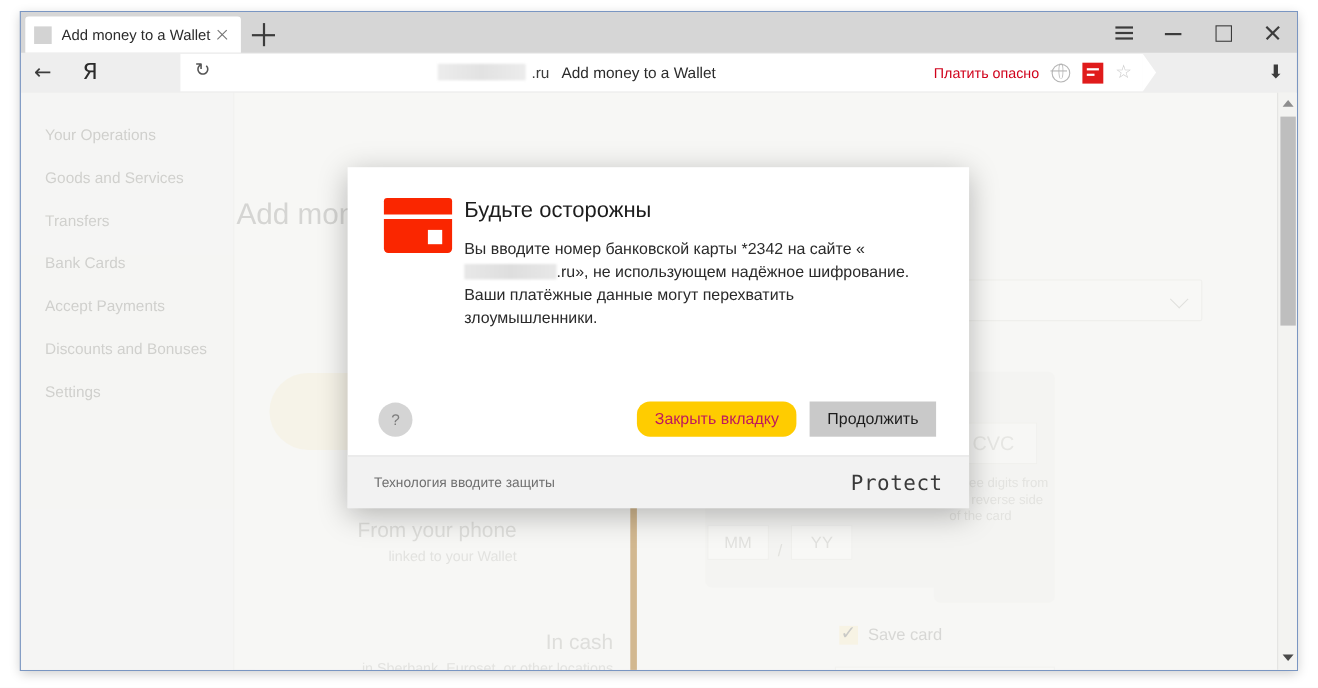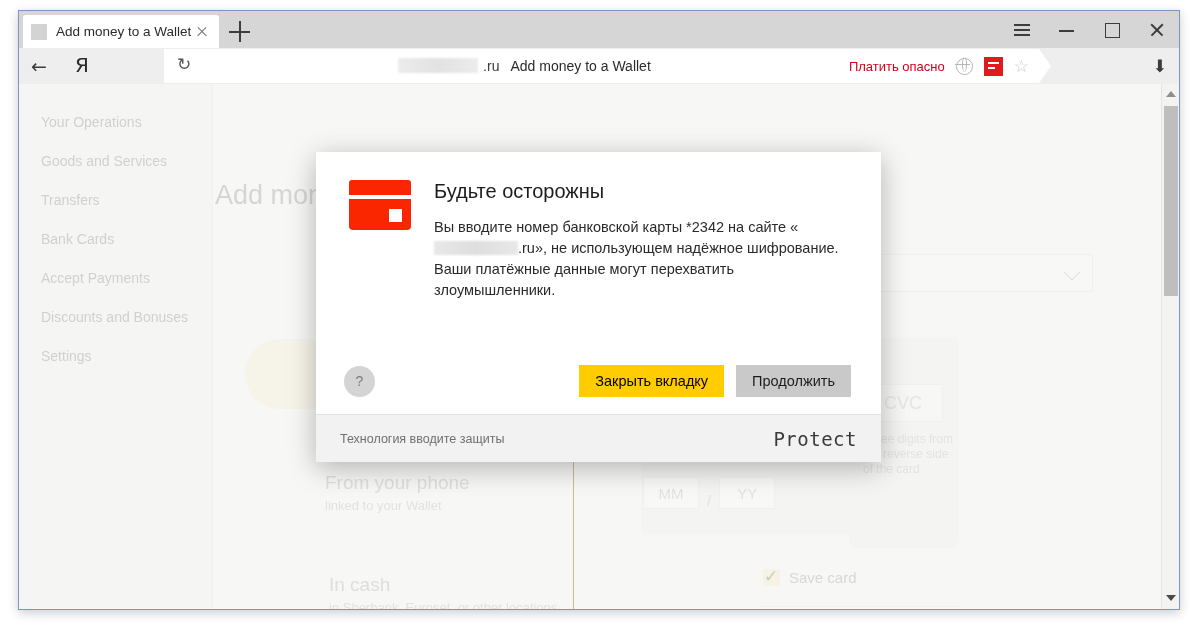--- a/index.html
+++ b/index.html
@@ -266,21 +266,22 @@
     position: absolute;
     left: 196px; top: 96px;
     font-size: 27px;
     color: #a8a8a4;
   }
 
   .col-left {
     position: absolute;
     left: 196px; top: 150px;
     width: 358px; bottom: 0;
-    border-right: 1px solid #a16207;
+    border-right: 6px solid #a16207;
+    text-align: right;
   }
   .yellow-pill {
     position: absolute;
     left: 30px; top: 105px;
     width: 200px; height: 70px;
     border-radius: 35px;
     background: #f6efd8;
   }
   .opt-block { position: absolute; left: 110px; }
   .opt-title { font-size: 19px; color: #bdbdb9; }
@@ -424,21 +425,21 @@
   .dlg-shadow {
     position: absolute;
     left: 297px; top: 68px;
     width: 565px; height: 310px;
     background: #ffffff;
     box-shadow: 0 6px 26px rgba(0,0,0,0.28);
     overflow: hidden;
   }
   .dlg-body {
     position: relative;
-    padding: 28px 30px 0 28px;
+    padding: 28px 30px 0 16px;
     height: 260px;
     box-sizing: border-box;
   }
   .dlg-icon {
     position: absolute;
     left: 28px; top: 28px;
     width: 70px; height: 50px;
   }
   .dlg-icon .band {
     position: absolute;
@@ -498,21 +499,21 @@
   }
   .btn-gap { flex: 1 1 auto; }
   .btn {
     height: 32px;
     padding: 0 16px;
     border: 0;
     font-size: 14.5px;
     font-family: "Liberation Sans", sans-serif;
     display: flex; align-items: center; justify-content: center;
   }
-  .btn-primary { background: #ffcc00; color: #000000; margin-right: 12px; }
+  .btn-primary { background: #ffcc00; color: #be185d; margin-right: 12px; border-radius: 12px; }
   .btn-secondary { background: #c9c9c9; color: #1c1c1c; }
   .dlg-footer {
     position: absolute;
     left: 0; right: 0; bottom: 0;
     height: 48px;
     background: #f2f2f2;
     border-top: 1px solid #e3e3e3;
     display: flex; align-items: center; justify-content: space-between;
     padding: 0 24px;
     box-sizing: border-box;

